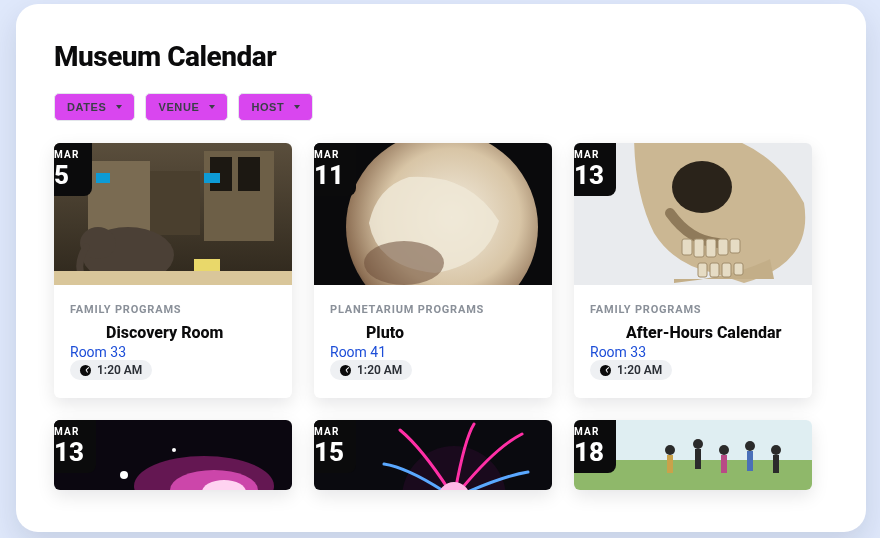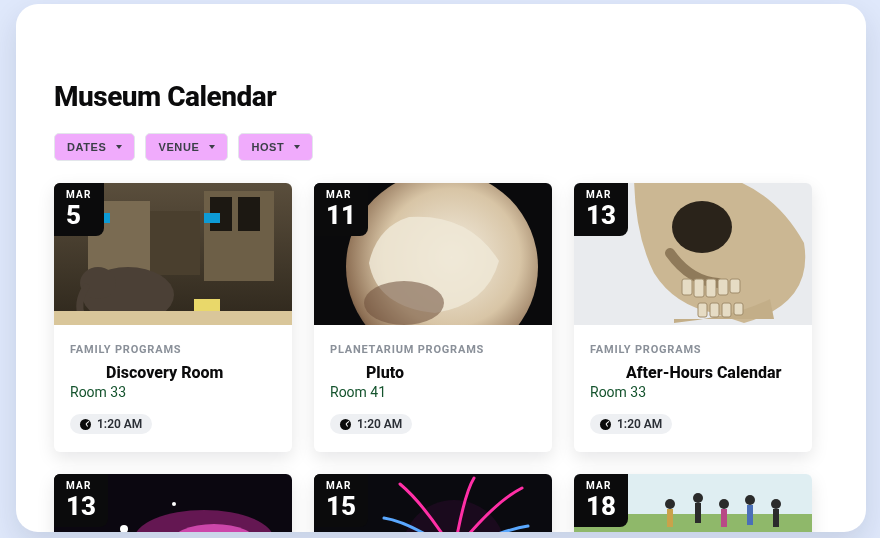--- a/index.html
+++ b/index.html
@@ -22,27 +22,26 @@
     box-shadow: 0 12px 30px rgba(20,30,60,.12);
     overflow: hidden;
     padding: 36px 38px 0 38px;
   }
   .page-title {
     font-size: 28px;
     font-weight: 800;
     letter-spacing: -0.5px;
     color: #0b0b0c;
     margin-bottom: 20px;
-    margin-top: 40px;
   }
   .filters { display: flex; gap: 10px; margin-bottom: 22px; }
   .filter-btn {
     display: flex; align-items: center; gap: 10px;
     border: 1px solid #e3e6eb;
-    background: #f0abfc;
+    background: #d946ef;
     border-radius: 5px;
     padding: 7px 12px;
     font-size: 11px;
     font-weight: 600;
     letter-spacing: .6px;
     color: #3a3f47;
     text-transform: uppercase;
     cursor: pointer;
   }
   .caret {
@@ -66,32 +65,32 @@
   .thumb {
     height: 142px;
     position: relative;
     overflow: hidden;
   }
   .thumb svg { display:block; }
   .date-badge {
     position: absolute; top: 0; left: 0;
     background: #0b0b0c;
     color: #fff;
-    padding: 6px 12px 8px 12px;
+    padding: 6px 12px 8px 0;
     border-bottom-right-radius: 8px;
   }
   .date-badge .m { font-size: 10px; font-weight: 700; letter-spacing: 1.2px; }
   .date-badge .d { font-size: 26px; font-weight: 800; line-height: 1; margin-top: 2px; }
   .card-body { padding: 18px 16px 18px 16px; }
   .category {
     font-size: 11px; font-weight: 700; letter-spacing: .8px;
     color: #8a9099; text-transform: uppercase; margin-bottom: 7px;
   }
   .event-title { font-size: 16px; font-weight: 800; color: #0b0b0c; margin-bottom: 2px; margin-left: 36px; }
-  .room { font-size: 14px; color: #14532d; margin-bottom: 14px; }
+  .room { font-size: 14px; color: #1d4ed8; }
   .time-chip {
     display: inline-flex; align-items: center; gap: 6px;
     background: #eef0f3; border-radius: 14px;
     padding: 3px 10px;
     font-size: 12px; color: #2a2e35; font-weight: 600;
   }
   .clock {
     width: 11px; height: 11px; border-radius: 50%;
     background: #0b0b0c; position: relative; flex: 0 0 11px;
   }

